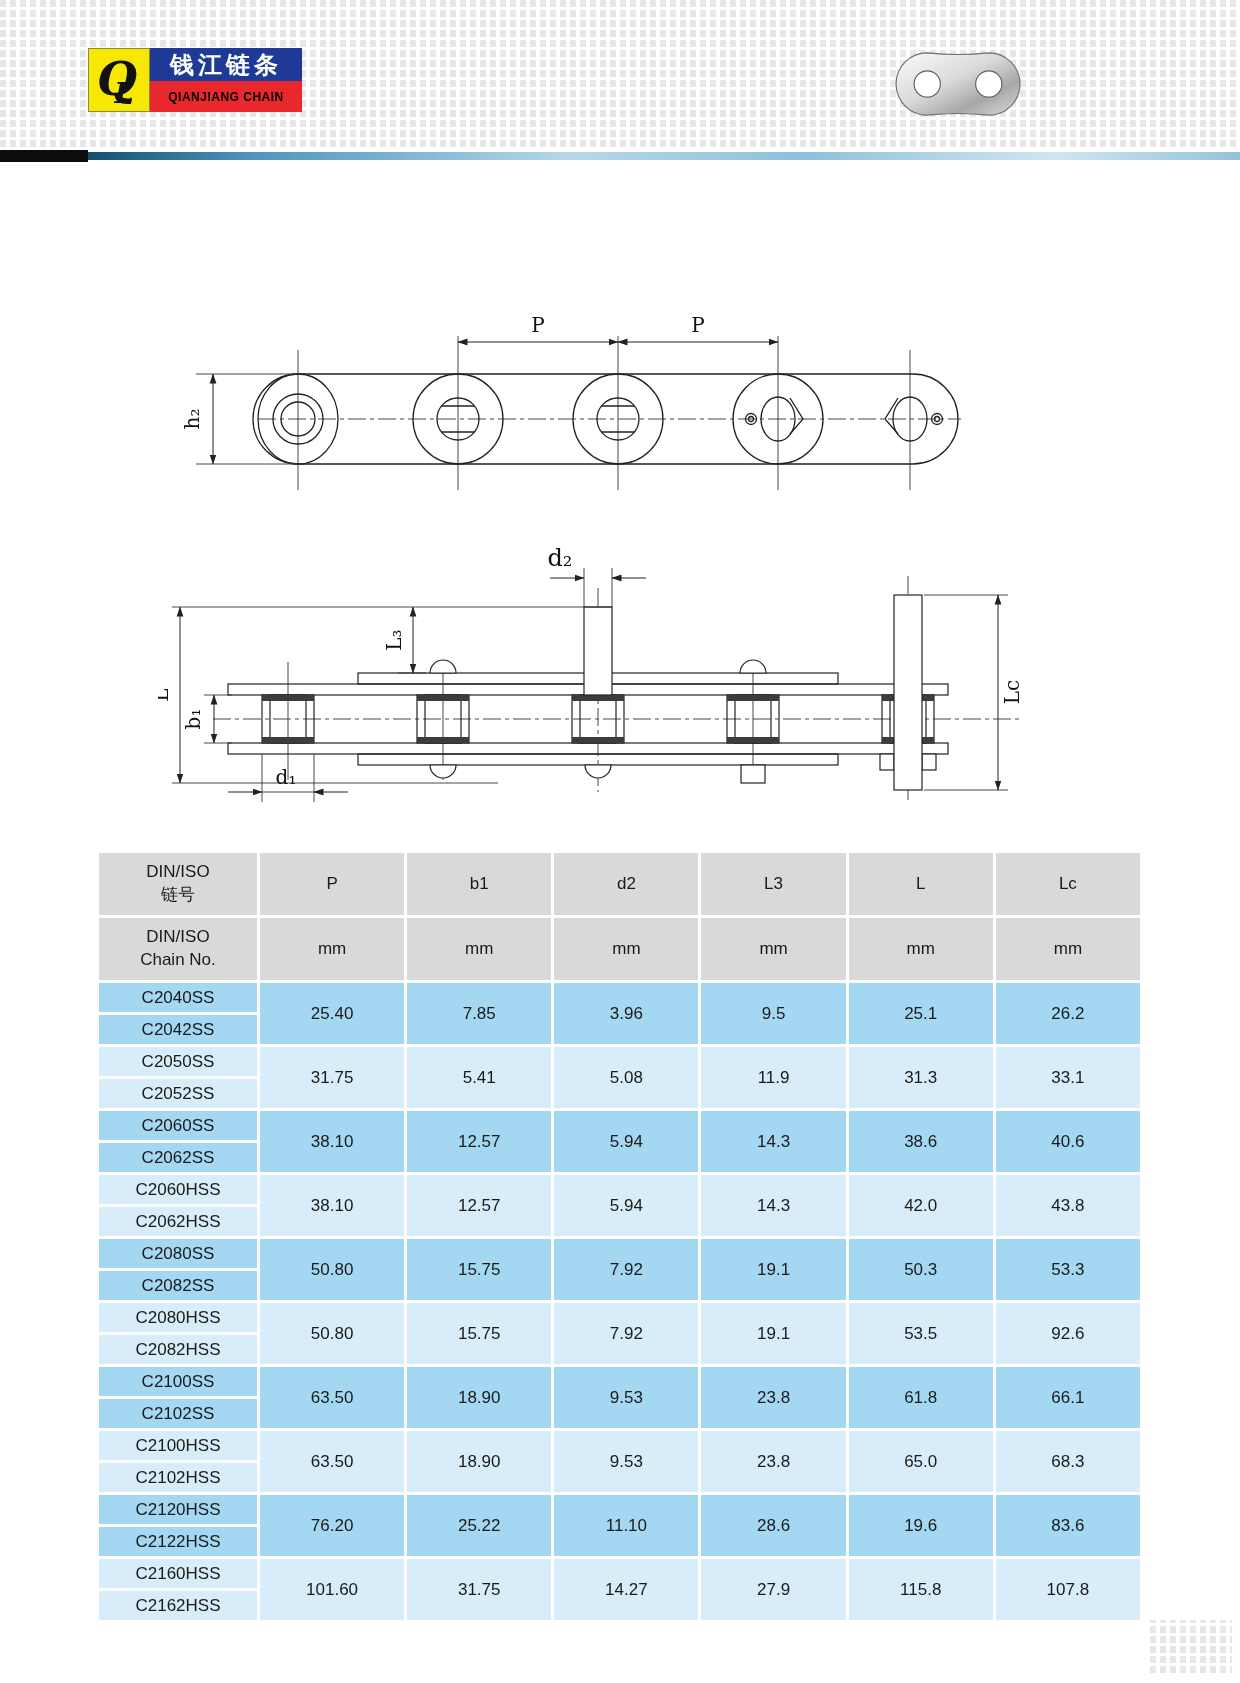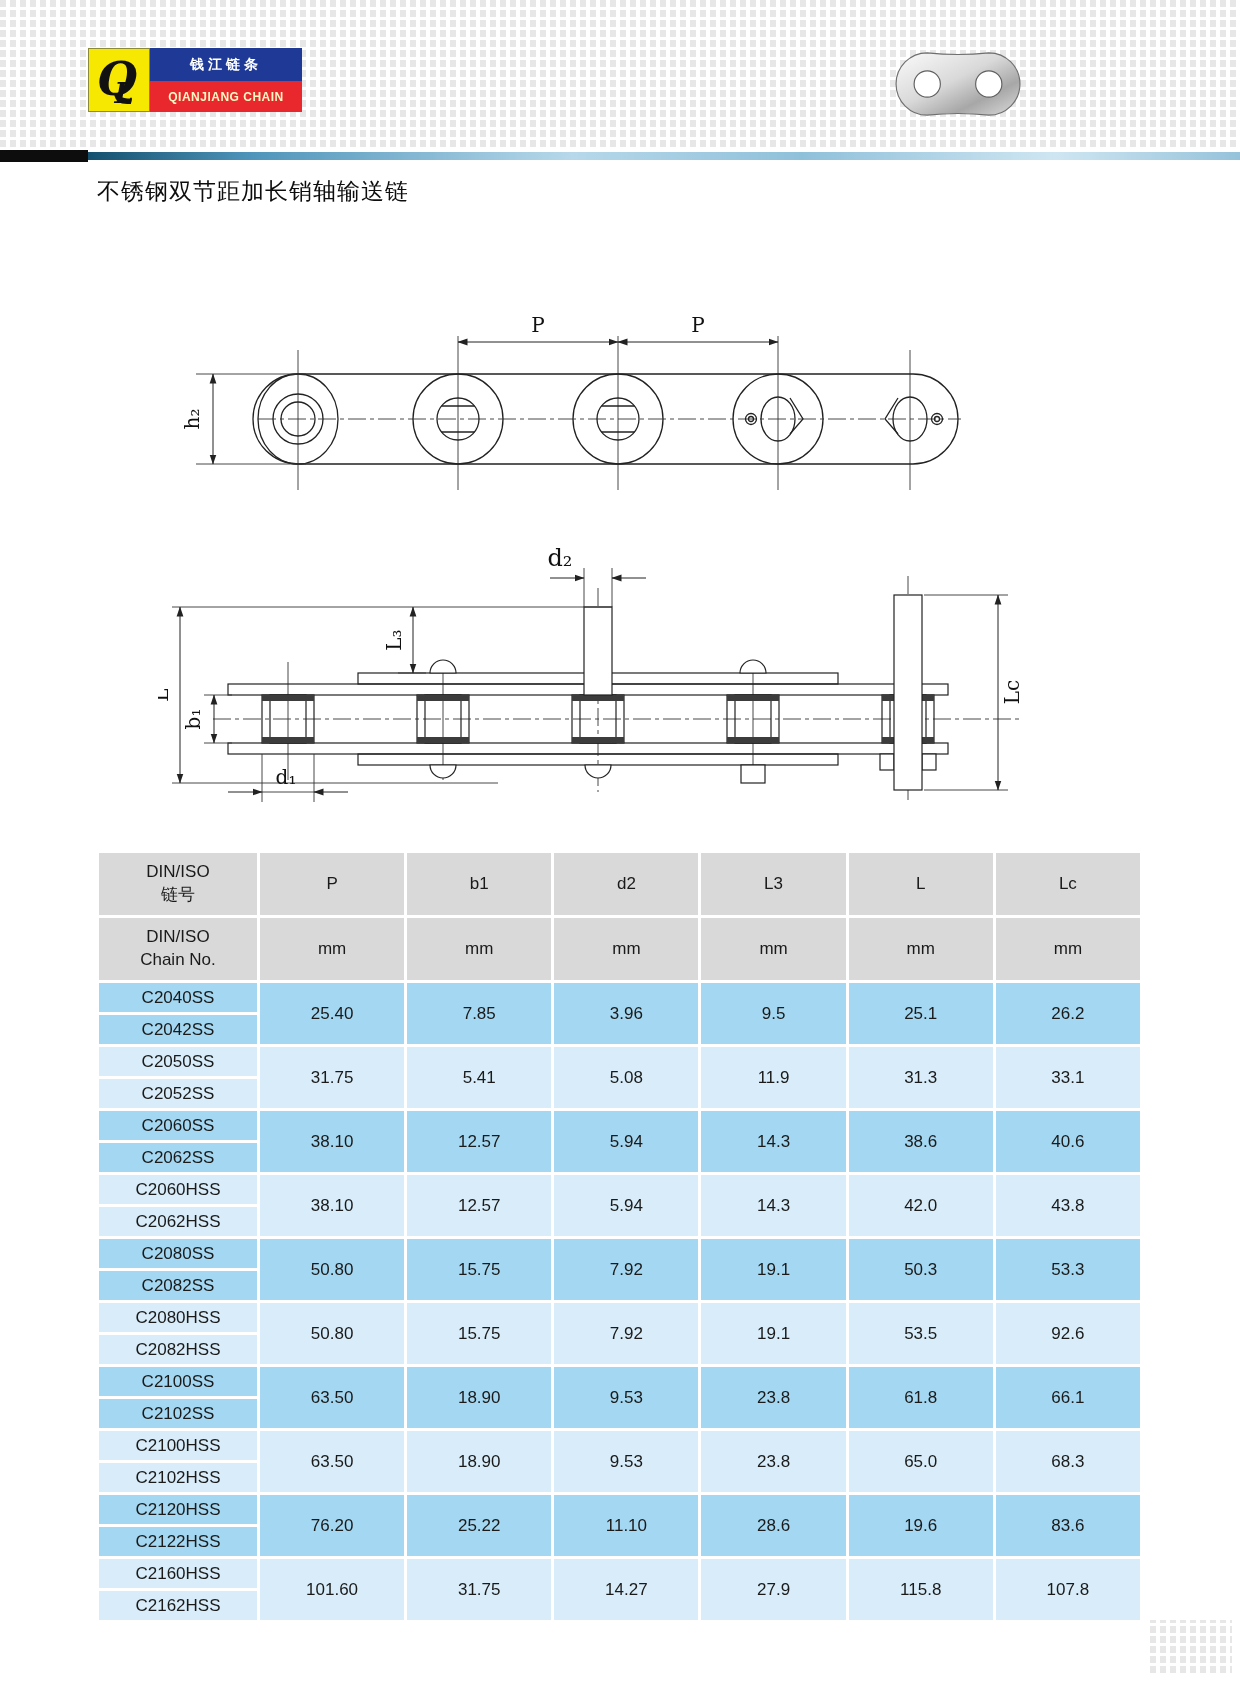--- a/index.html
+++ b/index.html
@@ -16,23 +16,23 @@
       repeating-linear-gradient(0deg,#fff 0 3px,rgba(255,255,255,0) 3px 10px),
       repeating-linear-gradient(90deg,#e7e7e7 0 6px,#fff 6px 10px);
   }
   .header-band{left:0;top:0;width:1240px;height:150px;}
   .bar-black{left:0;top:150px;width:88px;height:12px;background:#0d0d0d;}
   .bar-gradient{left:88px;top:152px;width:1152px;height:8px;
     background:linear-gradient(90deg,#14506e 0%,#4e94ba 14%,#b7d8ea 42%,#8fc0da 62%,#cfe6f2 84%,#95c2da 100%);}
   .logo{left:88px;top:48px;display:flex;}
   .logo-mark{width:62px;height:64px;background:#f6e800;border:1px solid #8a8a3a;box-sizing:border-box;}
   .logo-names{display:flex;flex-direction:column;width:152px;height:64px;}
-  .logo-cn{flex:0 0 33px;background:#1e3a96;color:#fff;font-size:14px;font-weight:bold;
+  .logo-cn{flex:0 0 33px;background:#1e3a96;color:#fff;font-size:24px;font-weight:bold;
     letter-spacing:4px;display:flex;align-items:center;justify-content:center;}
-  .logo-en{flex:0 0 31px;background:#e8282d;color:#fef9c3;font-size:12px;font-weight:bold;
+  .logo-en{flex:0 0 31px;background:#e8282d;color:#000000;font-size:12px;font-weight:bold;
     letter-spacing:.5px;display:flex;align-items:center;justify-content:center;}
   
   .title-cn{left:97px;top:176px;font-size:23px;font-weight:500;color:#0d0d0d;letter-spacing:1px;}
   .title-en{left:97px;top:208px;font-size:24px;color:#0d0d0d;}
   
   svg text{font-family:"DejaVu Serif","DejaVu Sans",serif;fill:#111;}
   
   .spec-table{left:96px;top:850px;}
   table{border-collapse:separate;border-spacing:3px;table-layout:fixed;width:1047px;}
   th,td{text-align:center;vertical-align:middle;overflow:hidden;}
@@ -73,21 +73,20 @@
       </linearGradient>
     </defs>
     <path d="M60,7 A38,38 0 1 0 60,83 C88,80 107,80 135,83 A38,38 0 1 0 135,7 C107,10 88,10 60,7 Z" fill="url(#plateGrad)" stroke="#6e6e6e" stroke-width="1.4"></path>
     <circle cx="60" cy="45" r="16" fill="#ffffff" stroke="#5f5f5f" stroke-width="1.4"></circle>
     <circle cx="135" cy="45" r="16" fill="#ffffff" stroke="#5f5f5f" stroke-width="1.4"></circle>
   </svg>
 
   <div class="abs bar-black"></div>
   <div class="abs bar-gradient"></div>
 
-  <div class="abs title-cn">不锈钢双节距加长销轴输送链</div>
 
   <svg class="abs" style="left:168px;top:292px" width="800" height="215" viewBox="0 0 800 215">
     <defs>
       <marker id="arr1" viewBox="0 0 10 10" refX="9.5" refY="5" markerWidth="10" markerHeight="10" orient="auto-start-reverse">
         <path d="M0,1.6 L10,5 L0,8.4 Z" fill="#222"></path>
       </marker>
     </defs>
     <g stroke="#333" stroke-width="0.9" fill="none">
 
       <line x1="130" y1="58" x2="130" y2="198"></line>

